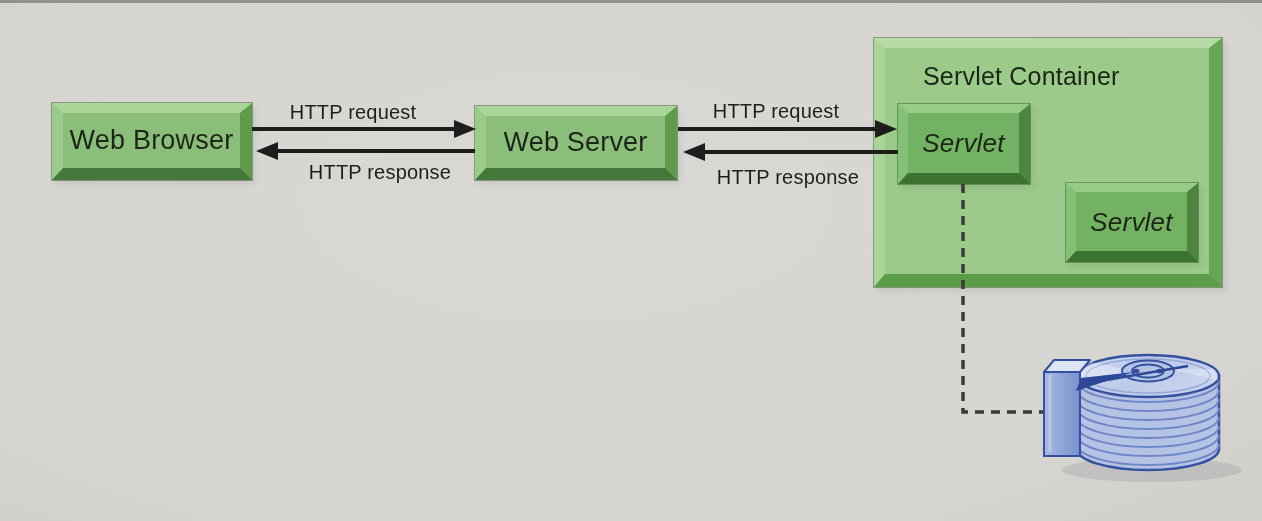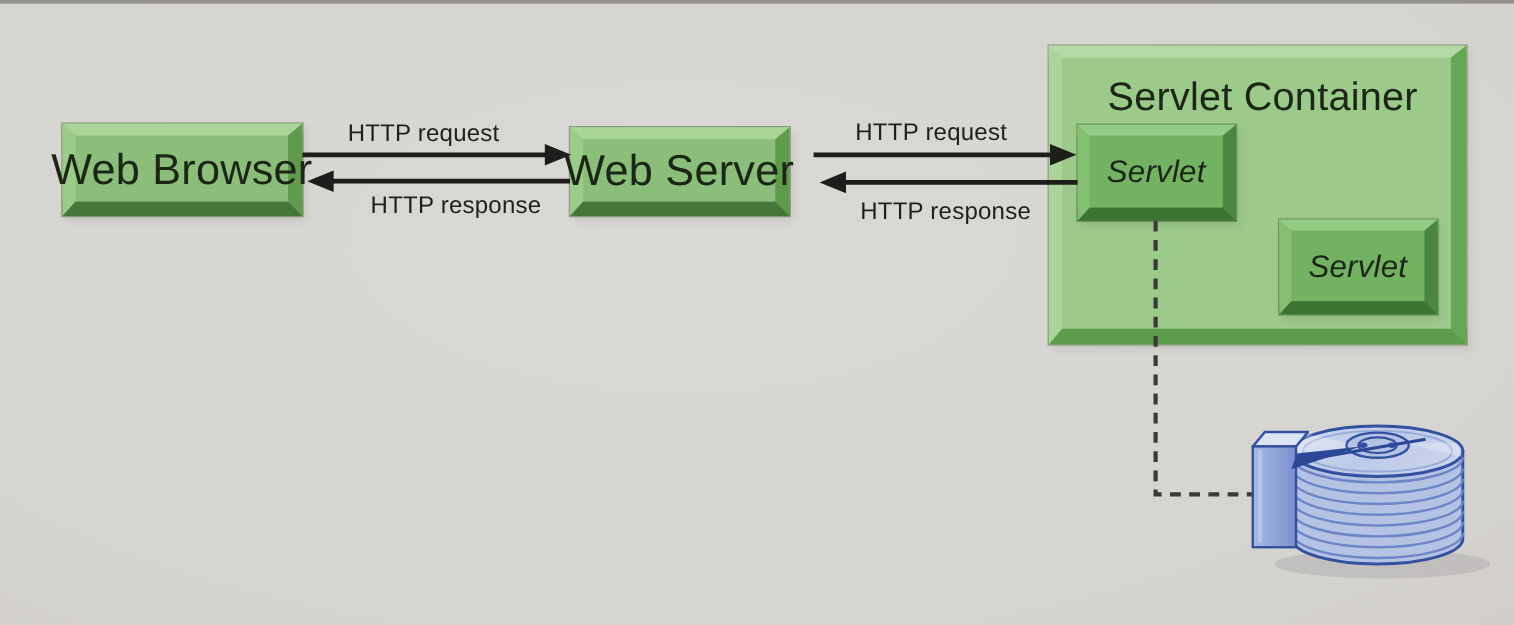--- a/index.html
+++ b/index.html
@@ -34,45 +34,45 @@
     border-color:#b6daa6 #67a655 #5c9d4a #abd49a;
     z-index:1;
   }
   .servlet{
     border-width:9px 11px 11px 10px;
     background:#73b262;
     border-color:#96cc85 #4b8540 #3c7331 #85bf74;
     z-index:2;
   }
   .box-label{
-    font-size:36px;color:#1b2616;white-space:nowrap;line-height:1;
+    font-size:27px;color:#1b2616;white-space:nowrap;line-height:1;
     letter-spacing:.2px;
   }
   .servlet .box-label{font-size:26px;font-style:italic;}
   .container-title{
     position:absolute;left:923px;top:62px;z-index:3;
-    font-size:33px;color:#1b2616;white-space:nowrap;letter-spacing:.2px;
+    font-size:25px;color:#1b2616;white-space:nowrap;letter-spacing:.2px;
   }
   
   .arrow-label{
     position:absolute;transform:translate(-50%,-50%);z-index:4;
     font-size:20px;color:#1e1e1c;white-space:nowrap;letter-spacing:.2px;
   }
   .db-label{
     position:absolute;transform:translate(-50%,-50%);z-index:4;
     font-size:26px;font-weight:500;color:#13172b;white-space:nowrap;
   }
   
   .overlay{
     position:absolute;left:0;top:0;width:1262px;height:521px;
     z-index:3;pointer-events:none;
   }
   
   #web-browser {left:52px; top:103px; width:200px; height:77px;}
-  #web-server  {left:475px;top:106px; width:183px; height:74px;}
+  #web-server  {left:475px;top:106px; width:202px; height:74px;}
   #servlet-container{left:874px;top:38px;width:348px;height:249px;}
   #servlet-a   {left:898px;top:104px;width:132px;height:80px;}
   #servlet-b   {left:1066px;top:183px;width:132px;height:79px;}
   #lbl-req1 {left:353px;top:112px;}
   #lbl-resp1{left:380px;top:172px;}
   #lbl-req2 {left:776px;top:111px;}
   #lbl-resp2{left:788px;top:177px;}
   #lbl-db   {left:1150px;top:437px;}
 </style>
 </head>

